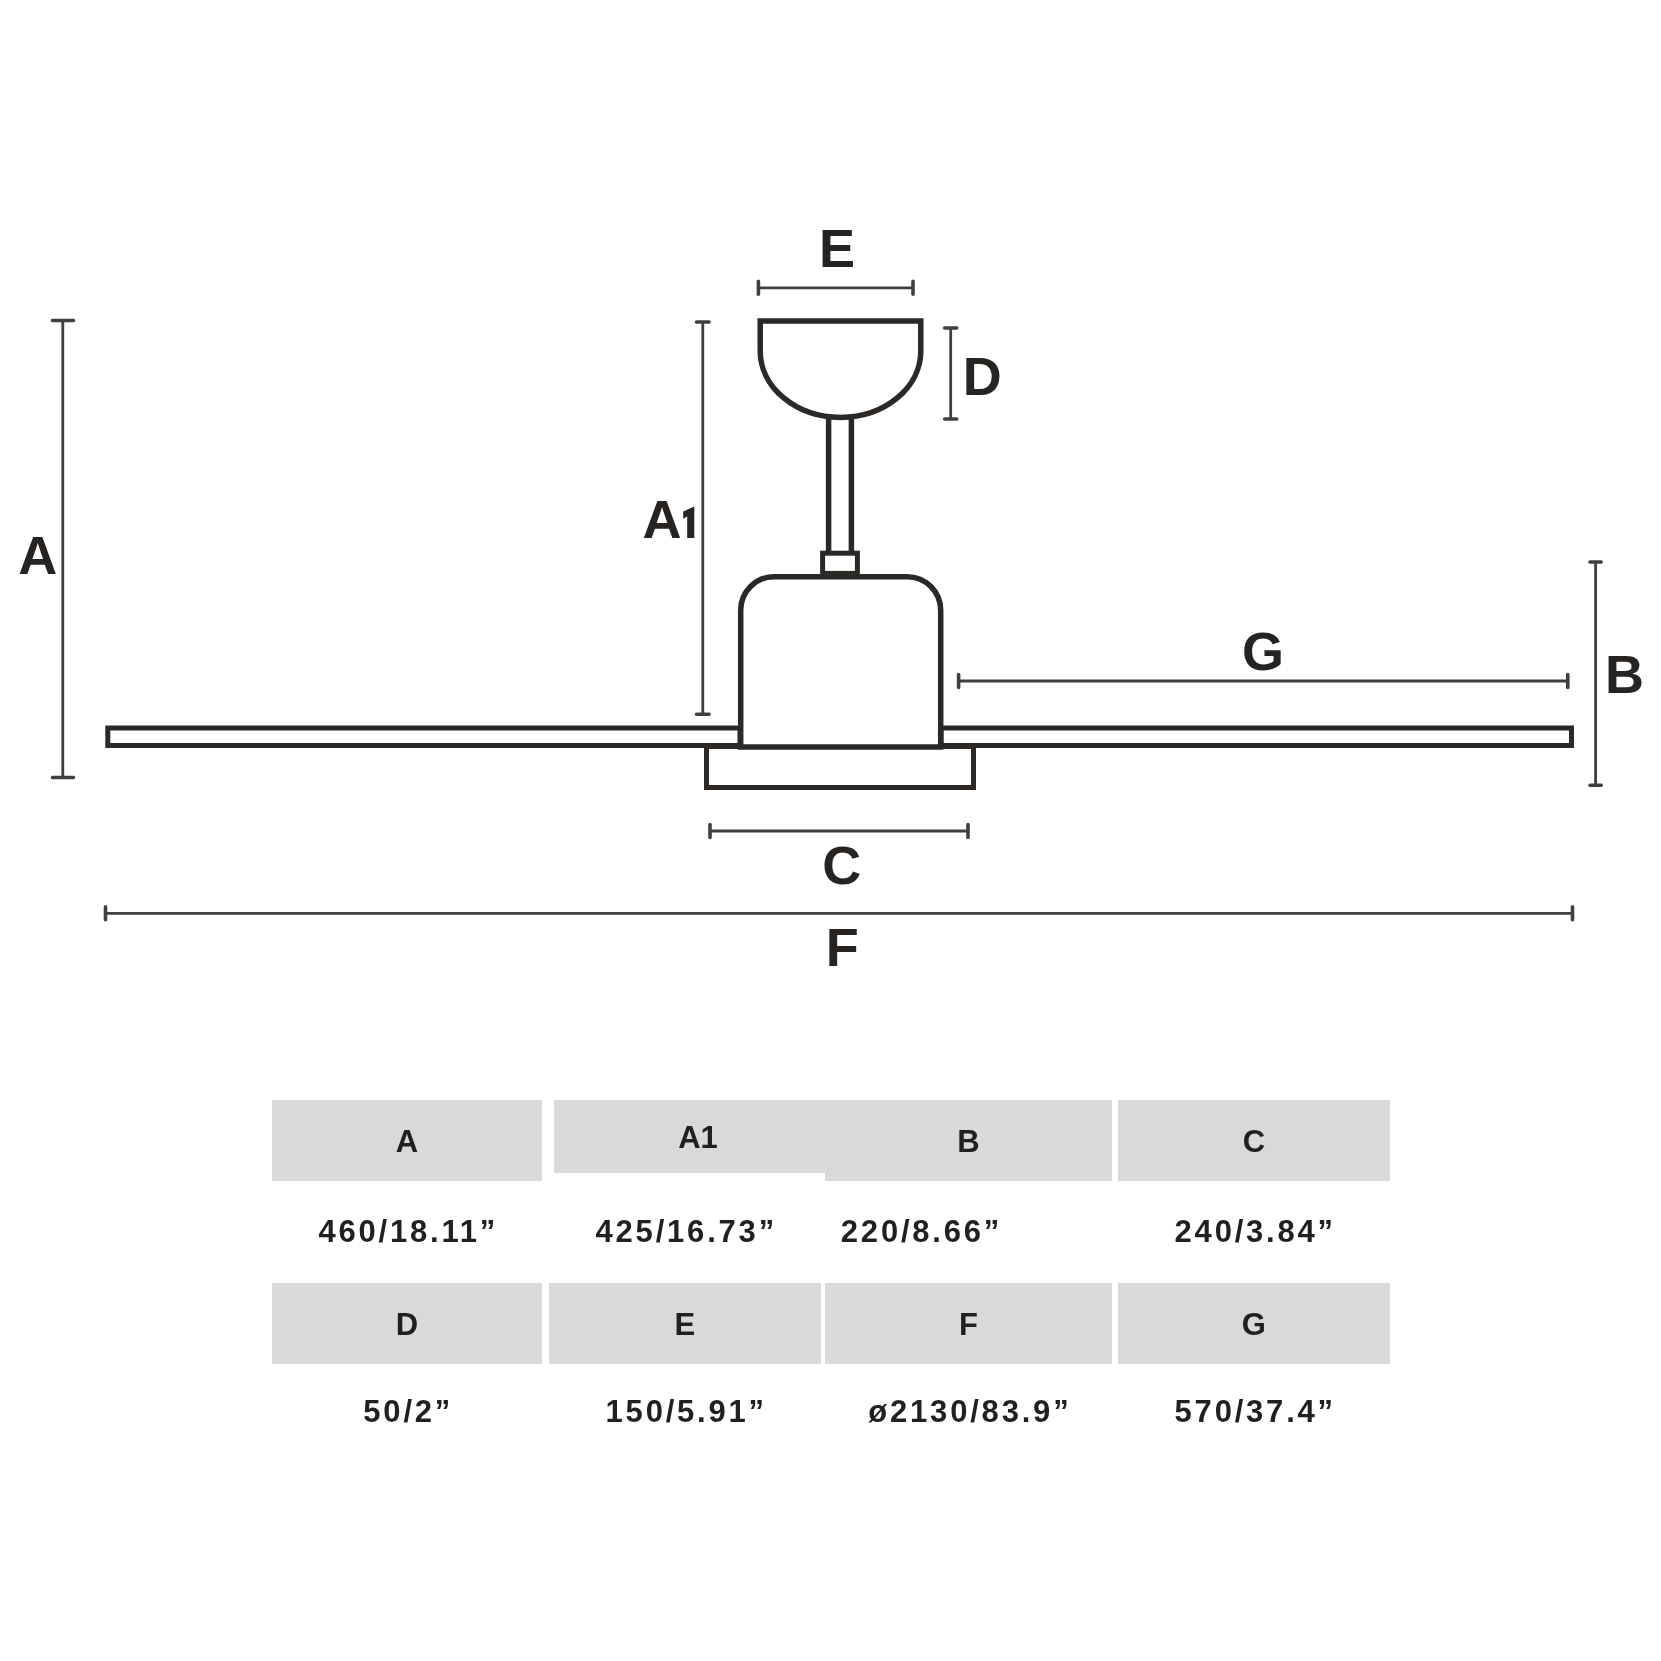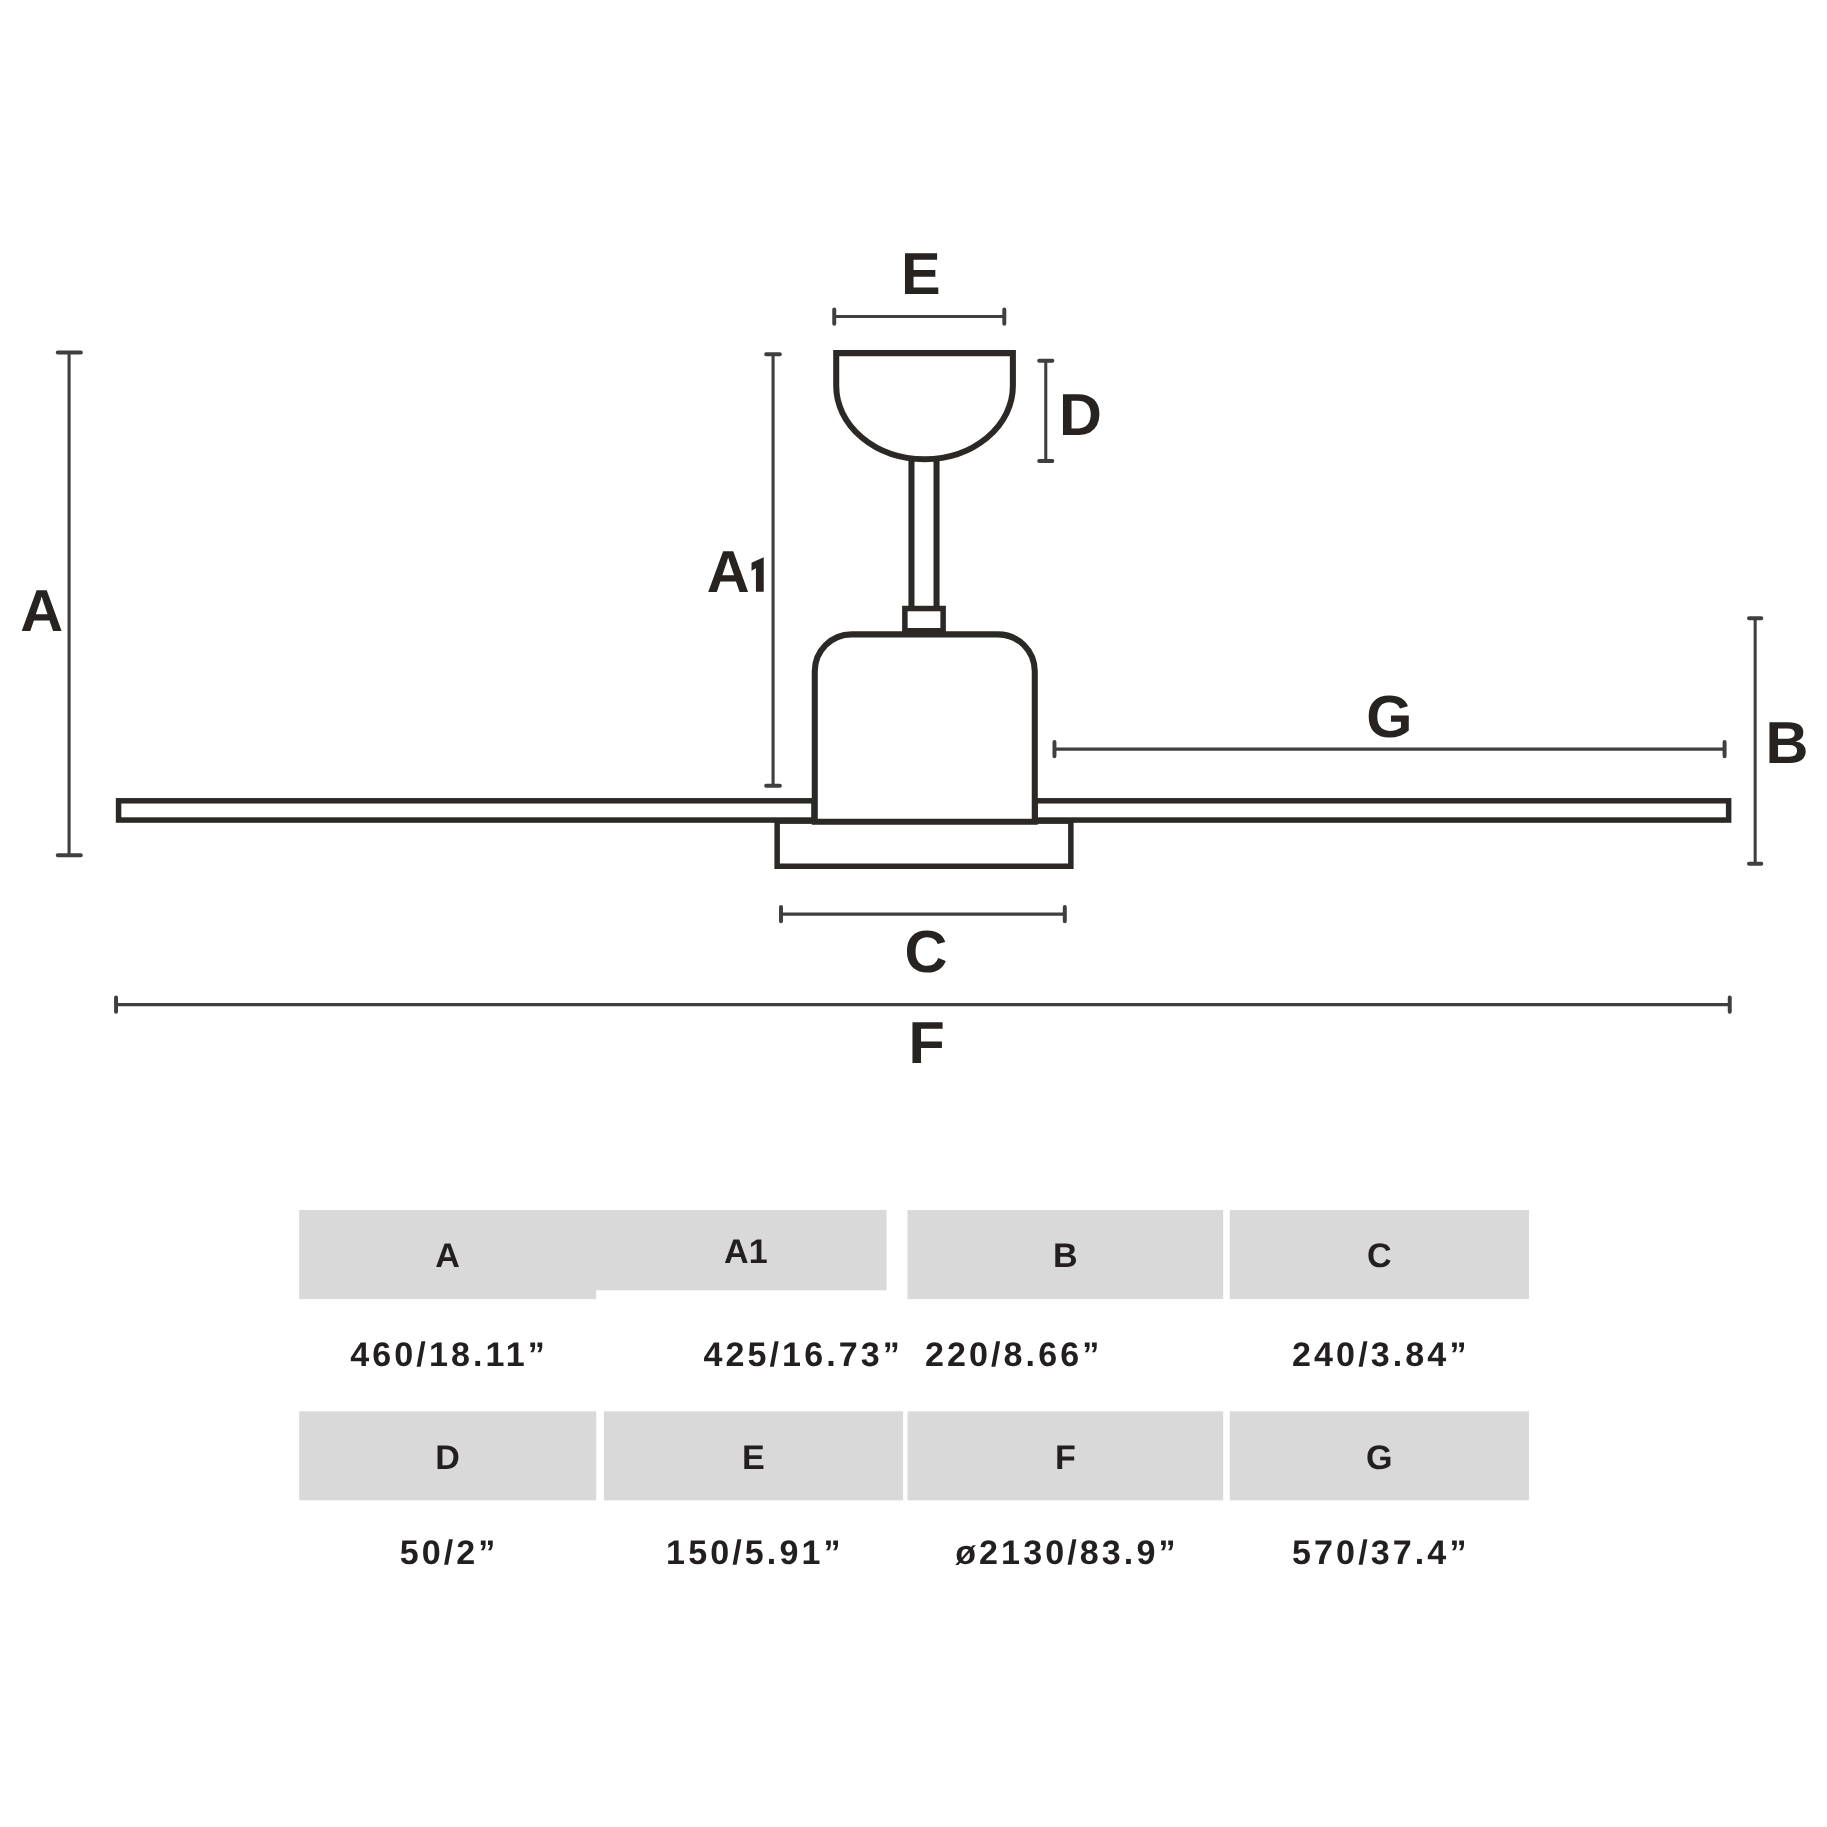--- a/index.html
+++ b/index.html
@@ -54,26 +54,26 @@
     <text x="837" y="267.2">E</text>
     <text x="982.2" y="395.2">D</text>
     <text x="1263" y="670">G</text>
     <text x="1624.5" y="693.4">B</text>
     <text x="841.8" y="883.5">C</text>
     <text x="842.3" y="966.3">F</text>
   </g>
 </svg>
 
 <div class="hdr" style="left:271.5px;top:1099.5px;width:270.7px;height:81.6px;">A</div>
-<div class="hdr" style="left:534px;top:1099.5px;width:272.1px;height:73px;padding-left:16px;">A1</div>
+<div class="hdr" style="left:554px;top:1099.5px;width:272.1px;height:73px;padding-left:16px;">A1</div>
 <div class="hdr" style="left:825.4px;top:1099.5px;width:286.2px;height:81.6px;">B</div>
 <div class="hdr" style="left:1117.5px;top:1099.5px;width:272.7px;height:81.6px;">C</div>
 
 <div class="val" style="left:271.5px;top:1208.5px;width:270.7px;height:46px;line-height:46px;">460/18.11”</div>
-<div class="val" style="left:548.8px;top:1208.5px;width:272.1px;height:46px;line-height:46px;text-align:right;">425/16.73”</div>
+<div class="val" style="left:548.8px;top:1208.5px;width:272.1px;height:46px;line-height:46px;">425/16.73”</div>
 <div class="val" style="left:777px;top:1208.5px;width:286.2px;height:46px;line-height:46px;">220/8.66”</div>
 <div class="val" style="left:1117.5px;top:1208.5px;width:272.7px;height:46px;line-height:46px;">240/3.84”</div>
 
 <div class="hdr" style="left:271.5px;top:1283px;width:270.7px;height:81px;">D</div>
 <div class="hdr" style="left:548.8px;top:1283px;width:272.1px;height:81px;">E</div>
 <div class="hdr" style="left:825.4px;top:1283px;width:286.2px;height:81px;">F</div>
 <div class="hdr" style="left:1117.5px;top:1283px;width:272.7px;height:81px;">G</div>
 
 <div class="val" style="left:271.5px;top:1389px;width:270.7px;height:46px;line-height:46px;">50/2”</div>
 <div class="val" style="left:548.8px;top:1389px;width:272.1px;height:46px;line-height:46px;">150/5.91”</div>

